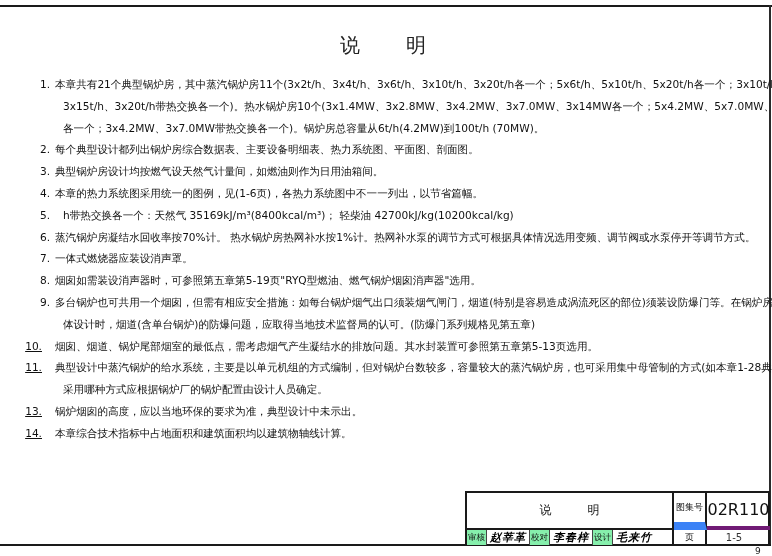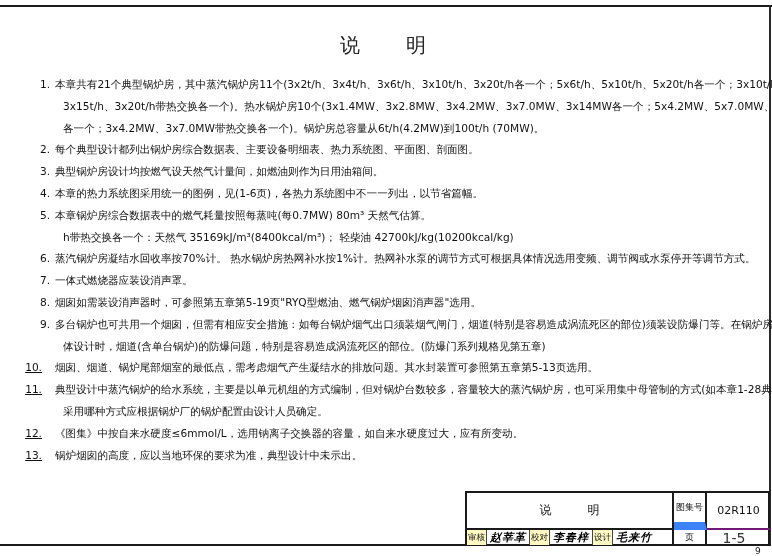--- a/index.html
+++ b/index.html
@@ -102,41 +102,41 @@
       border-right: 2px solid #1a1a1a;
       border-bottom: 8px solid #3b82f6;
       box-sizing: border-box;
       display: flex; align-items: center; justify-content: center;
       font-size: 9px;
     }
     .tb-atlas-value {
       position: absolute;
       left: 240px; top: 0;
       width: 63px; height: 37px;
-      border-bottom: 2px solid #701a75;
-      box-sizing: border-box;
-      display: flex; align-items: center; justify-content: center;
-      font-size: 11px;
+      border-bottom: 4px solid #701a75;
+      box-sizing: border-box;
+      display: flex; align-items: center; justify-content: center;
+      font-size: 16px;
     }
     .tb-sign-row {
       position: absolute;
       left: 0; top: 37px;
       width: 207px; height: 15px;
       border-right: 2px solid #1a1a1a;
       box-sizing: border-box;
       display: flex; align-items: center;
       font-size: 8.5px;
       overflow: hidden;
     }
     .tb-sign-row .lbl {
       padding: 0 1px;
       border-right: 1px solid #444;
       height: 15px;
       line-height: 15px;
-      background: #fef9c3;
+      background: #86efac;
     }
     .tb-sign-row .sig {
       font-family: "DejaVu Serif", serif;
       font-weight: bold;
       font-style: italic;
       font-size: 11px;
       line-height: 15px;
       height: 15px;
       padding: 0 3px;
       color: #000;
@@ -151,21 +151,21 @@
       border-right: 2px solid #1a1a1a;
       box-sizing: border-box;
       display: flex; align-items: center; justify-content: center;
       font-size: 9px;
     }
     .tb-page-value {
       position: absolute;
       left: 240px; top: 37px;
       width: 54px; height: 15px;
       display: flex; align-items: center; justify-content: center;
-      font-size: 14px;
+      font-size: 10px;
       color: #333;
     }
     .sheet-number {
       position: absolute;
       left: 755px; top: 546px;
       font-size: 9px;
       line-height: 10px;
       color: #222;
     }
   </style>
@@ -192,56 +192,55 @@
   <div class="note">
     <span class="num">3.</span>
     <span class="line">典型锅炉房设计均按燃气设天然气计量间，如燃油则作为日用油箱间。</span>
   </div>
   <div class="note">
     <span class="num">4.</span>
     <span class="line">本章的热力系统图采用统一的图例，见(1-6页)，各热力系统图中不一一列出，以节省篇幅。</span>
   </div>
   <div class="note">
     <span class="num">5.</span>
-    <span class="line">本章锅炉房综合数据表中的燃气耗量按照每蒸吨(每0.7MW) 80m³ 天然气估算。</span>
     <span class="line cont">h带热交换各一个：天然气  35169kJ/m³(8400kcal/m³)；  轻柴油  42700kJ/kg(10200kcal/kg)</span>
   </div>
   <div class="note">
     <span class="num">6.</span>
     <span class="line">蒸汽锅炉房凝结水回收率按70%计。  热水锅炉房热网补水按1%计。热网补水泵的调节方式可根据具体情况选用变频、调节阀或水泵停开等调节方式。</span>
   </div>
   <div class="note">
     <span class="num">7.</span>
     <span class="line">一体式燃烧器应装设消声罩。</span>
   </div>
   <div class="note">
     <span class="num">8.</span>
     <span class="line">烟囱如需装设消声器时，可参照第五章第5-19页"RYQ型燃油、燃气锅炉烟囱消声器"选用。</span>
   </div>
   <div class="note">
     <span class="num">9.</span>
     <span class="line">多台锅炉也可共用一个烟囱，但需有相应安全措施：如每台锅炉烟气出口须装烟气闸门，烟道(特别是容易造成涡流死区的部位)须装设防爆门等。在锅炉房项目具</span>
-    <span class="line cont">体设计时，烟道(含单台锅炉)的防爆问题，特别是容易造成涡流死区的部位。(防爆门系列规格见第五章)</span>
+    <span class="line cont">体设计时，烟道(含单台锅炉)的防爆问题，应取得当地技术监督局的认可。(防爆门系列规格见第五章)</span>
   </div>
   <div class="note wide">
     <span class="num">10.</span>
     <span class="line">烟囱、烟道、锅炉尾部烟室的最低点，需考虑烟气产生凝结水的排放问题。其水封装置可参照第五章第5-13页选用。</span>
   </div>
   <div class="note wide">
     <span class="num">11.</span>
     <span class="line">典型设计中蒸汽锅炉的给水系统，主要是以单元机组的方式编制，但对锅炉台数较多，容量较大的蒸汽锅炉房，也可采用集中母管制的方式(如本章1-28典型设计06) 。具体</span>
     <span class="line cont">采用哪种方式应根据锅炉厂的锅炉配置由设计人员确定。</span>
   </div>
   <div class="note wide">
-    <span class="num">12.</span>
-    <span class="line">《图集》中按自来水硬度≤6mmol/L，选用钠离子交换器的容量，如自来水硬度过大，应有所变动。</span>
-  </div>
-  <div class="note wide">
     <span class="num">13.</span>
     <span class="line">锅炉烟囱的高度，应以当地环保的要求为准，典型设计中未示出。</span>
+  </div>
+  <div class="note wide">
+    <span class="num">14.</span>
+    <span class="line">本章综合技术指标中占地面积和建筑面积均以建筑物轴线计算。</span>
   </div>
 </div>
 
 <div class="title-block">
   <div class="tb-name">说明</div>
   <div class="tb-atlas-label">图集号</div>
   <div class="tb-atlas-value">02R110</div>
   <div class="tb-sign-row">
     <span class="lbl">审核</span>
     <span class="sig">赵莘革</span>

